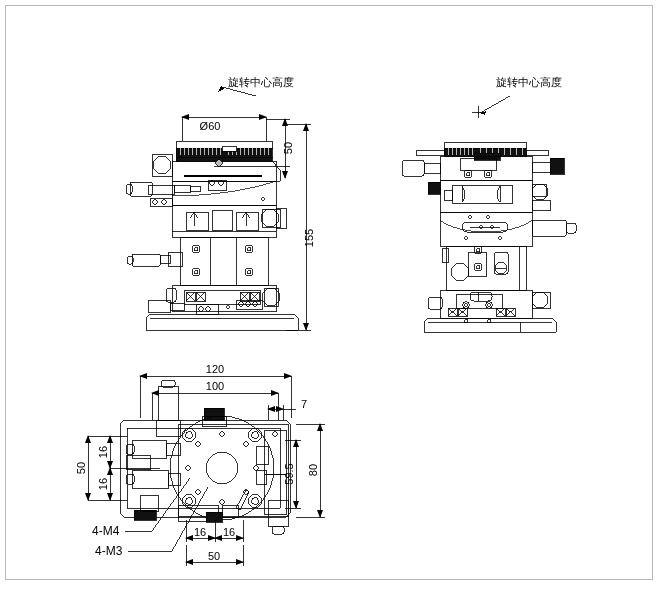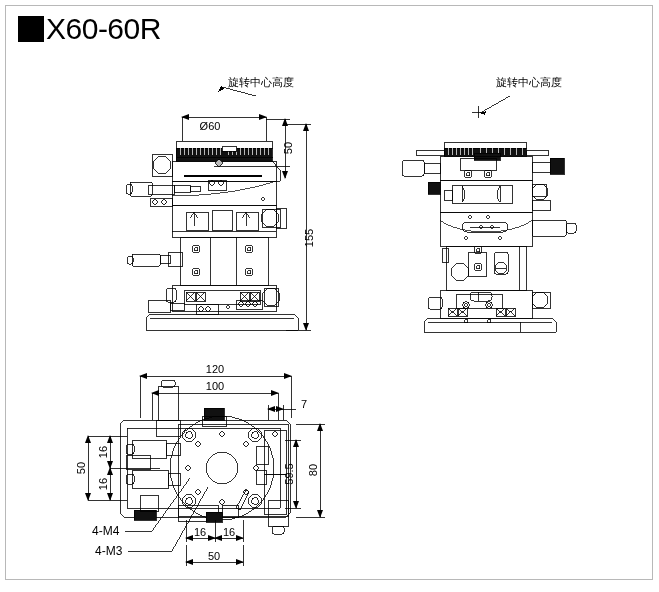--- a/index.html
+++ b/index.html
@@ -71,24 +71,20 @@
     font-size: 12px;
     fill: #000000;
   }
 </style>
 </head>
 <body>
 
 <div id="page">
   <div id="frame"></div>
 
-  <div id="title-block">
-    <span id="title-square" style="font-size:0;">■</span>
-    <span id="title-text">X60-60R</span>
-  </div>
 
   <svg class="dwg" viewBox="0 0 659 592">
     <defs>
       <marker id="ah" markerWidth="8" markerHeight="6" refX="7" refY="3" orient="auto" markerUnits="userSpaceOnUse">
         <path d="M0,0 L8,3 L0,6 z" fill="#000"></path>
       </marker>
       <marker id="ah2" markerWidth="8" markerHeight="6" refX="1" refY="3" orient="auto" markerUnits="userSpaceOnUse">
         <path d="M8,0 L0,3 L8,6 z" fill="#000"></path>
       </marker>
       <pattern id="darkhatch" width="3" height="3" patternUnits="userSpaceOnUse">

